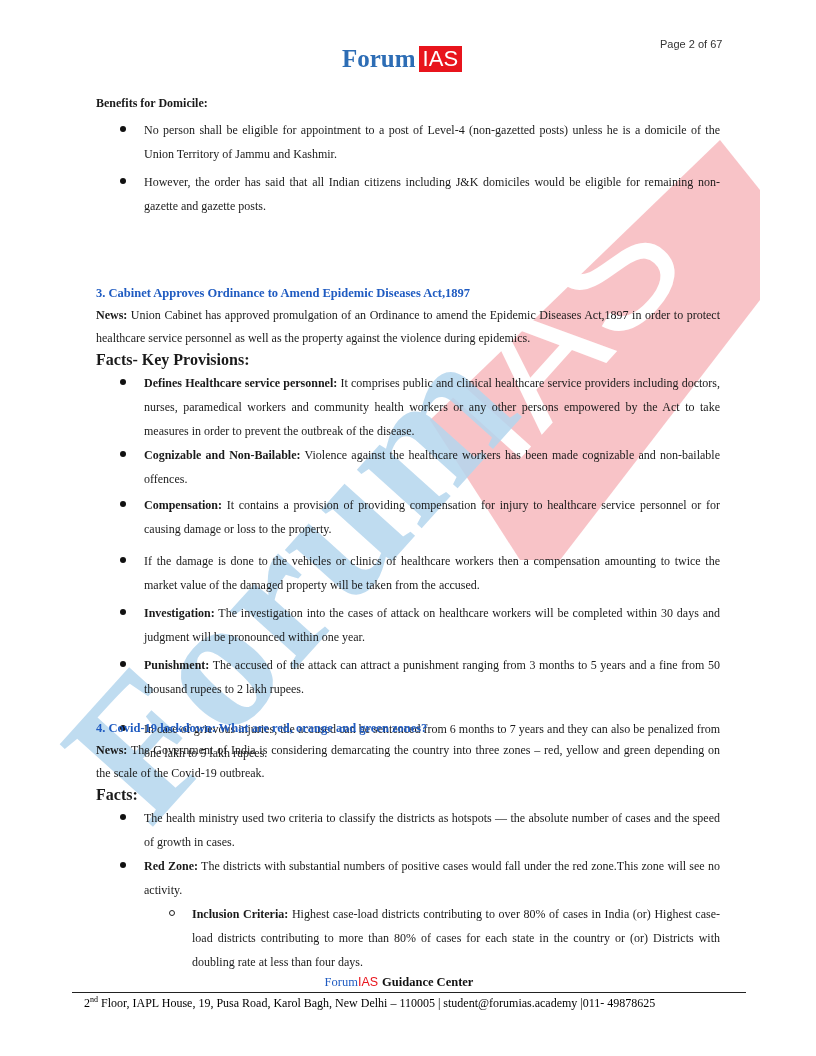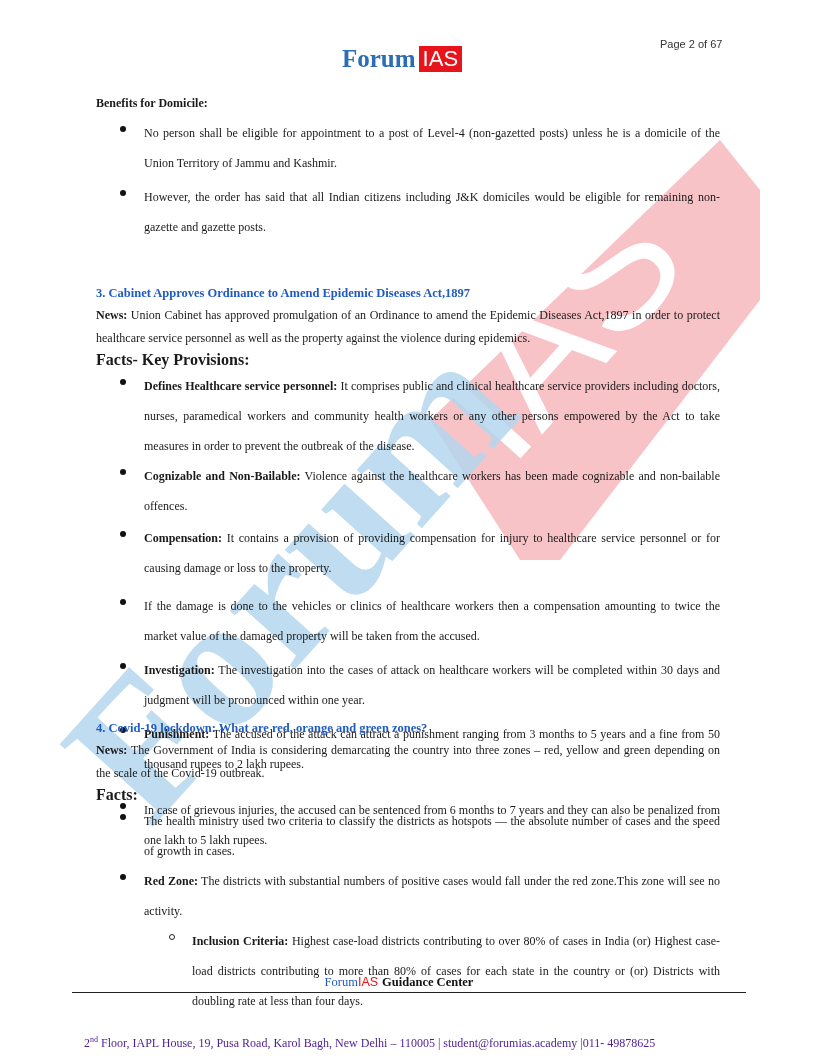--- a/index.html
+++ b/index.html
@@ -18,31 +18,31 @@
   .logo .forum { font-family: "Liberation Serif", serif; font-weight: bold; font-size: 25px; color: #2d6db5; letter-spacing: 0px; }
   .logo .ias { margin-left: 3px; background: #e8141c; color: #fff; font-family: "Liberation Sans", sans-serif;
                font-size: 22px; padding: 0 4px; line-height: 26px; height: 26px; }
   .blk { position: absolute; left: 96px; width: 624px; }
   .heading-sm { font-weight: bold; font-size: 12px; }
   .sec-title { font-weight: bold; color: #1f5bc1; font-size: 12.5px; }
   .b { font-weight: bold; }
   .para { text-align: justify; font-size: 12px; line-height: 22.5px; }
 
   ul.bul { list-style: none; margin: 0; padding: 0; }
-  ul.bul li { position: relative; padding-left: 48px; text-align: justify; font-size: 12px; line-height: 30px; }
+  ul.bul li { position: relative; padding-left: 48px; text-align: justify; font-size: 12px; line-height: 24px; }
   ul.bul li .dot { position: absolute; left: 24px; top: 8px; width: 6px; height: 6px; border-radius: 50%; background: #111; }
   ul.sub li { padding-left: 96px; }
   ul.sub li .dot { left: 73px; top: 8px; width: 4px; height: 4px; border: 1px solid #222; background: transparent; }
 
   .footer-title { position: absolute; top: 975px; left: 0; width: 798px; text-align: center; font-size: 12.5px; }
   .footer-title .f { color: #1f5bc1; }
   .footer-title .i { color: #e8141c; font-family: "Liberation Sans", sans-serif; }
   .footer-title .g { font-weight: bold; color: #111; margin-left: 4px; }
   .footer-rule { position: absolute; top: 992px; left: 72px; width: 674px; height: 1px; background: #222; }
-  .footer-addr { position: absolute; top: 995px; left: 84px; width: 650px; font-size: 12px; color: #4c1d95; white-space: nowrap; margin-top: 40px; }
+  .footer-addr { position: absolute; top: 995px; left: 84px; width: 650px; font-size: 12px; color: #000000; white-space: nowrap; }
   .footer-addr sup { font-size: 8px; }
 </style>
 </head>
 <body>
 
 <div class="page">
 
   <svg class="wm" viewBox="0 0 816 1056" xmlns="http://www.w3.org/2000/svg">
     <polygon points="430,420 720,140 760,190 760,300 560,560 520,560" fill="#f7b9bd" opacity="0.85"></polygon>
     <text x="0" y="0" transform="translate(510,470) rotate(-48)" font-family="Liberation Sans, sans-serif" font-size="170" fill="#ffffff">IAS</text>

